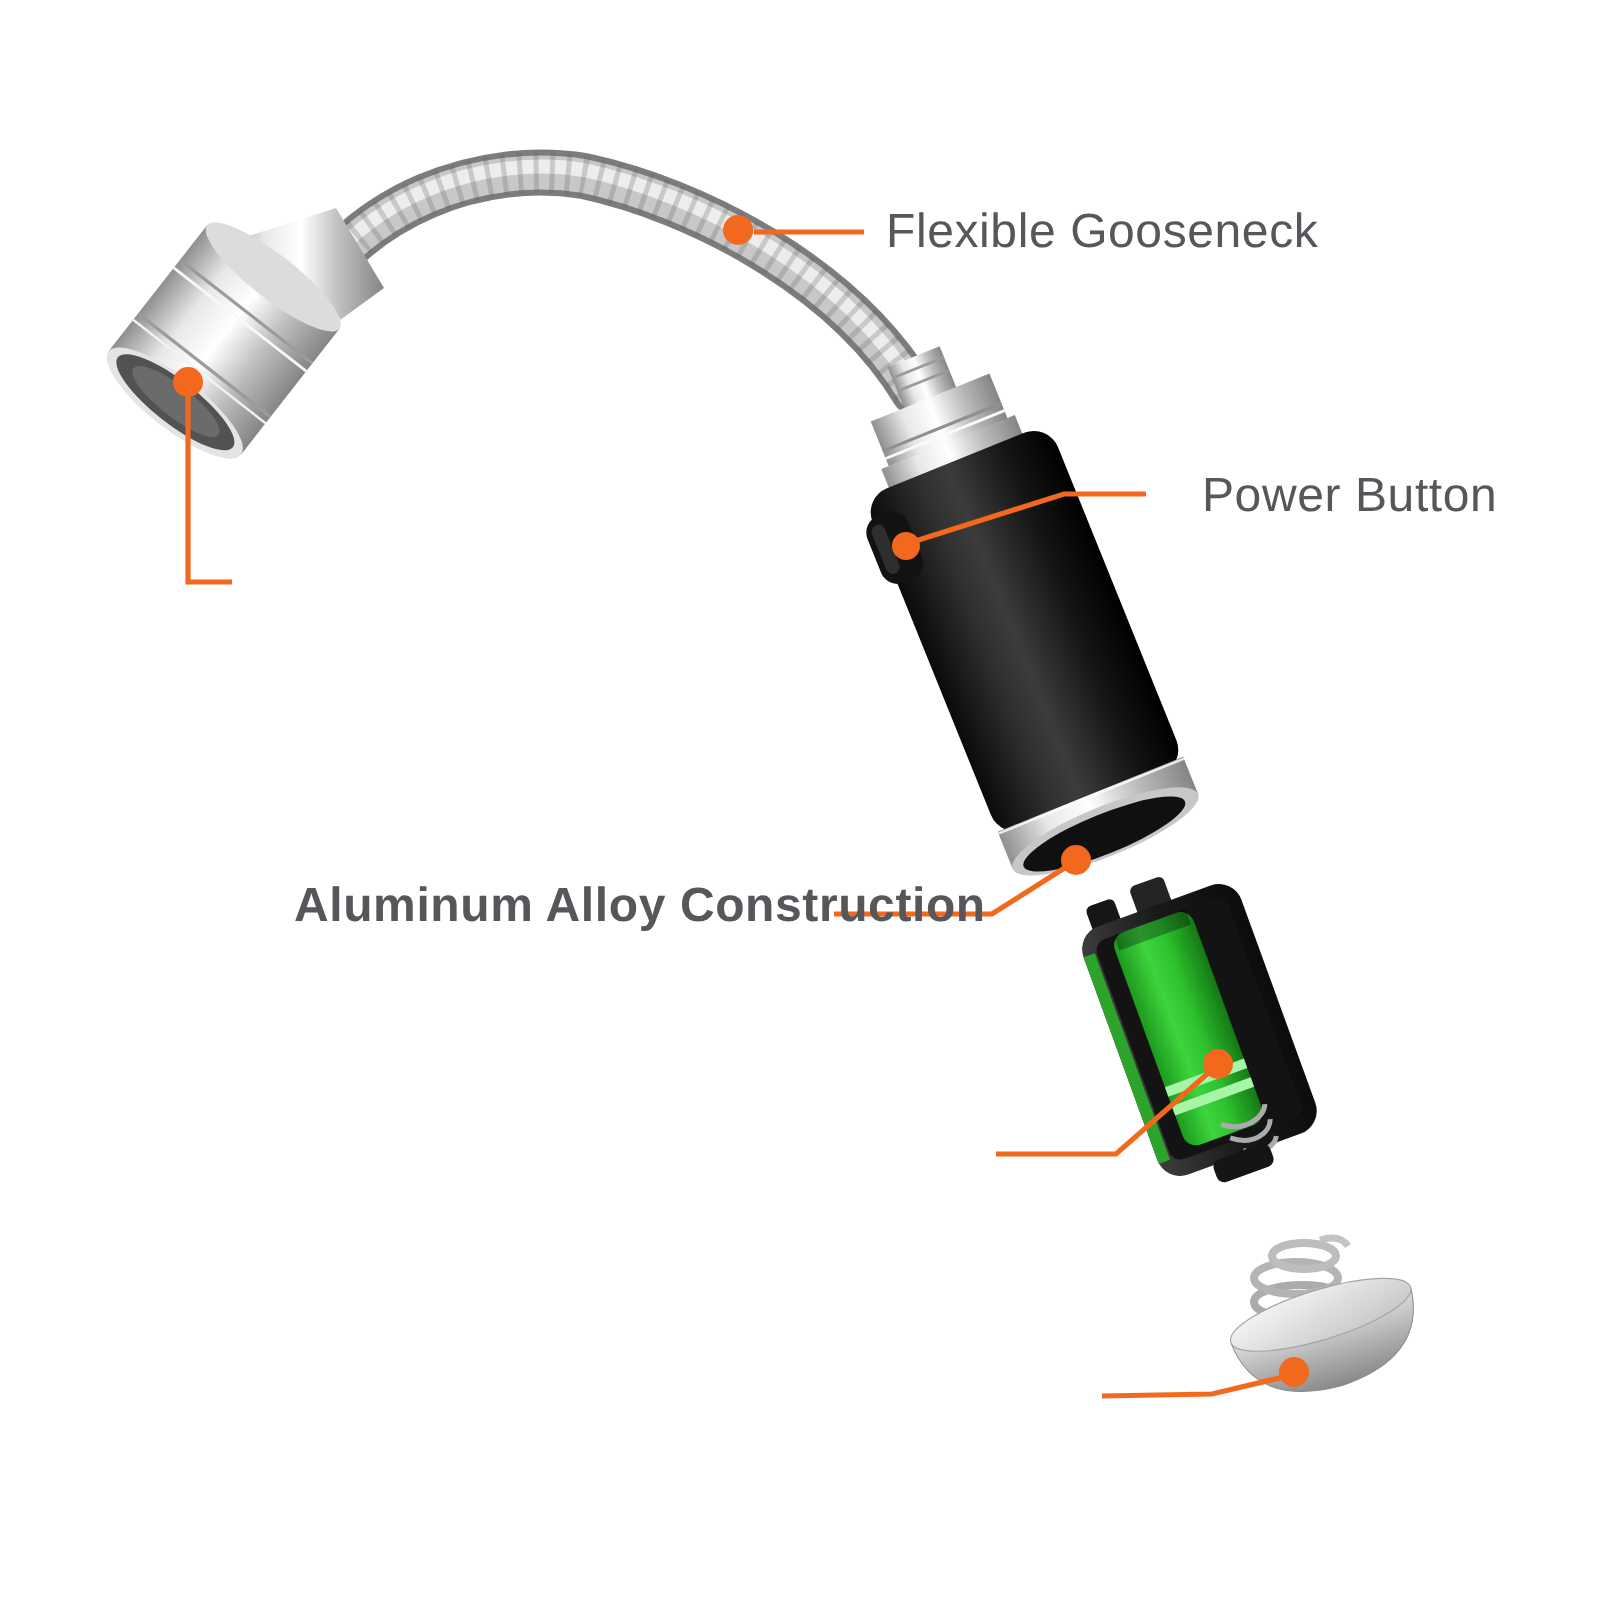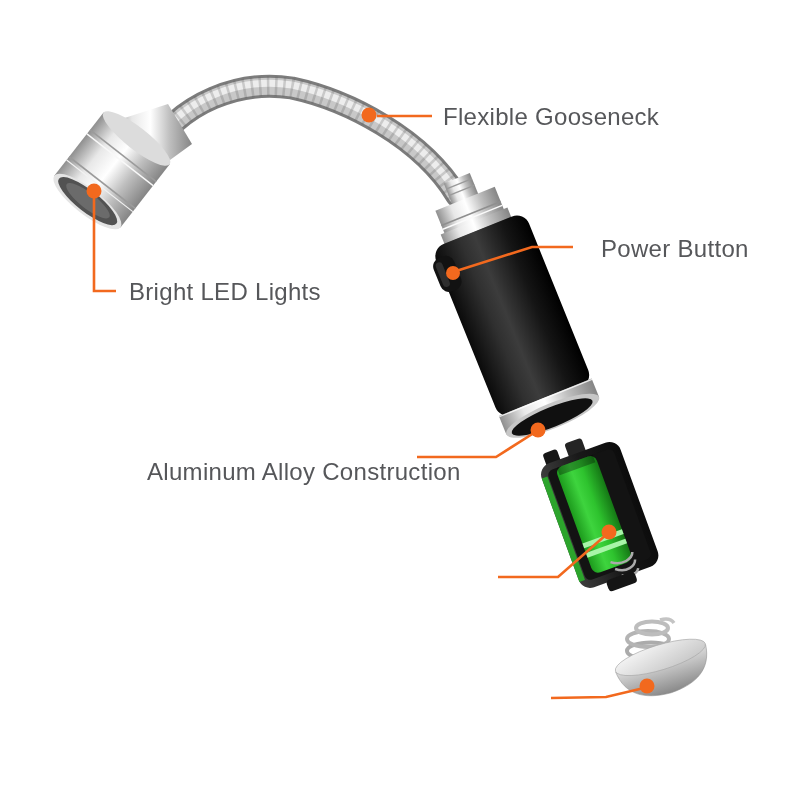--- a/index.html
+++ b/index.html
@@ -10,21 +10,21 @@
   .stage svg { position:absolute; left:0; top:0; }
   .label {
     position:absolute; white-space:nowrap;
     transform:translateY(-50%);
     font-size:24px; letter-spacing:.3px; line-height:1.2;
     color:var(--label-color,#56575A);
   }
   .c1 { left:443px; top:117px; }
   .c2 { left:601px; top:249px; }
   .c3 { left:129px; top:292px; }
-  .c4 { left:147px; top:472px; }
+  .c4 { left:147px; top:454px;font-weight:bold; }
   .c5 { left:147px; top:578px; }
   .c6 { left:411px; top:698px; }
 </style>
 </head>
 <body>
 
 <div class="stage">
 
   <svg width="800" height="800" viewBox="0 0 800 800">
     <defs>
@@ -144,15 +144,14 @@
       <circle class="accent-fill" cx="453" cy="273" r="7" fill="#F2691E"></circle>
       <circle class="accent-fill" cx="94" cy="191" r="7.5" fill="#F2691E"></circle>
       <circle class="accent-fill" cx="538" cy="430" r="7.5" fill="#F2691E"></circle>
       <circle class="accent-fill" cx="609" cy="532" r="7.5" fill="#F2691E"></circle>
       <circle class="accent-fill" cx="647" cy="686" r="7.5" fill="#F2691E"></circle>
     </g>
   </svg>
 
   <div class="label c1">Flexible Gooseneck</div>
   <div class="label c2">Power Button</div>
-  <div class="label c3">Bright LED Lights</div>
   <div class="label c4">Aluminum Alloy Construction</div>
 </div>
 
 </body></html>

